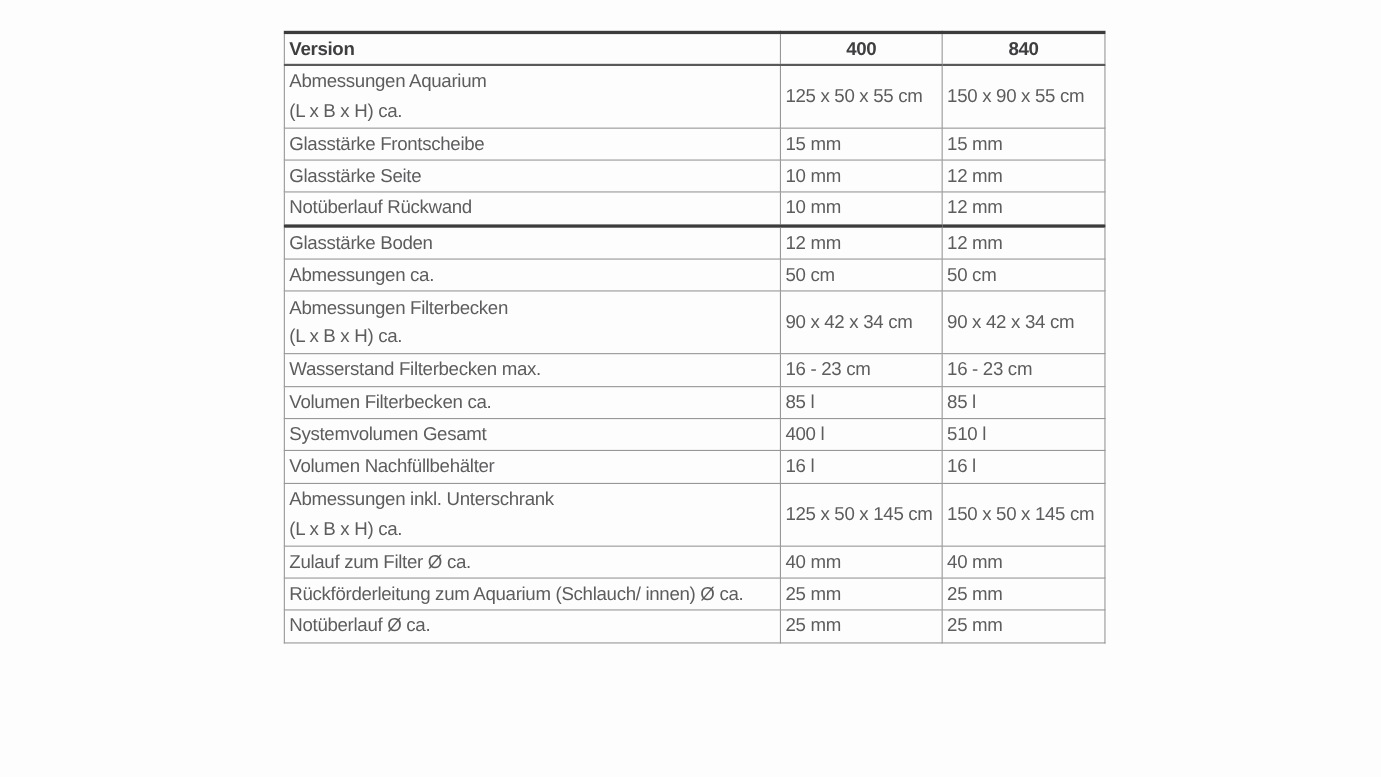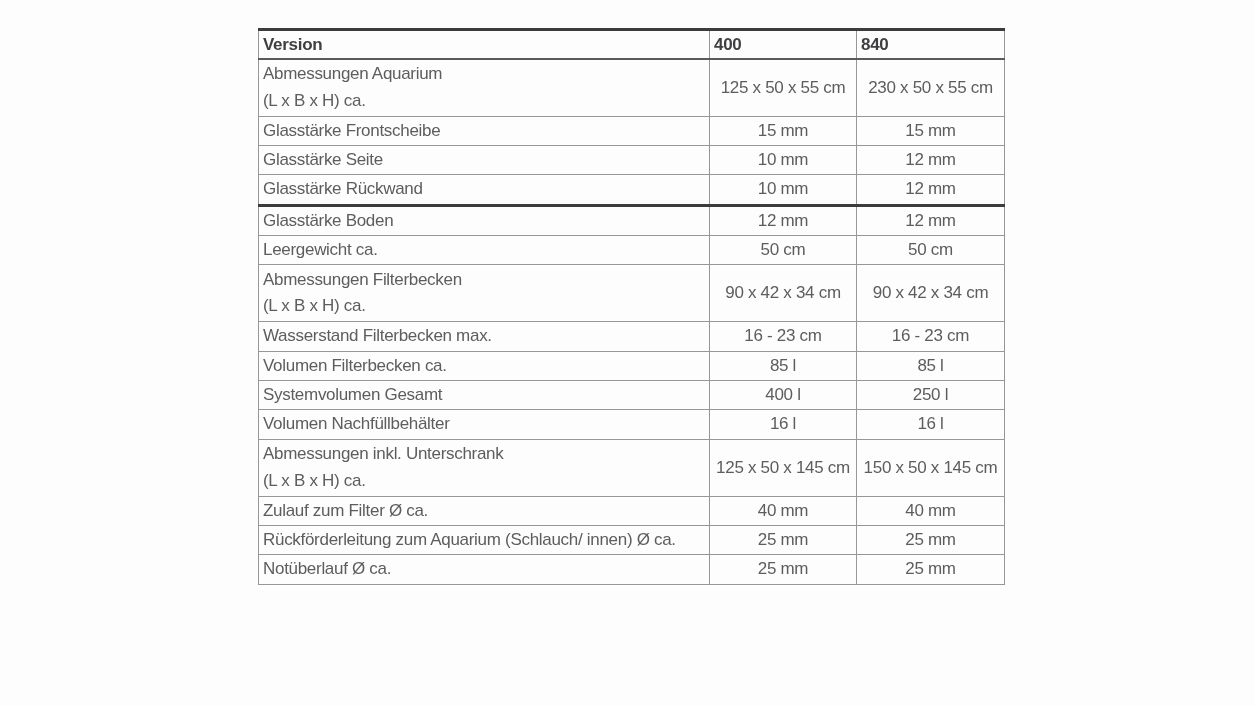--- a/index.html
+++ b/index.html
@@ -37,29 +37,29 @@
     padding: 1px 4px;
     overflow: hidden;
   }
   thead th {
     color: #3f3f41;
     font-weight: bold;
     border-bottom: 2px solid #5a5a5a;
     height: 25px;
   }
   thead th.label-col { text-align: left; }
-  thead th.val-col   { text-align: left; }
+  thead th.val-col   { text-align: center; }
   tbody tr { height: 28px; }
   tbody tr.tall { height: 57px; }
   td.label {
     text-align: left;
     white-space: pre-line;
     line-height: 1.55;
   }
-  td.val { text-align: center; margin-top: 12px; }
+  td.val { text-align: left; margin-top: 12px; }
   tr.thick td { border-bottom: 3px solid #3c3c3c; }
 </style>
 </head>
 <body>
 
 <div class="page">
   <table class="spec-table">
     <colgroup>
       <col class="c-label">
       <col class="c-400">
@@ -70,44 +70,44 @@
         <th class="label-col">Version</th>
         <th class="val-col">400</th>
         <th class="val-col">840</th>
       </tr>
     </thead>
     <tbody>
         <tr class="tall">
           <td class="label">Abmessungen Aquarium
 (L x B x H) ca.</td>
           <td class="val">125 x 50 x 55 cm</td>
-          <td class="val">230 x 50 x 55 cm</td>
+          <td class="val">150 x 90 x 55 cm</td>
         </tr>
         <tr>
           <td class="label">Glasstärke Frontscheibe</td>
           <td class="val">15 mm</td>
           <td class="val">15 mm</td>
         </tr>
         <tr>
           <td class="label">Glasstärke Seite</td>
           <td class="val">10 mm</td>
           <td class="val">12 mm</td>
         </tr>
         <tr class="thick">
-          <td class="label">Glasstärke Rückwand</td>
+          <td class="label">Notüberlauf Rückwand</td>
           <td class="val">10 mm</td>
           <td class="val">12 mm</td>
         </tr>
         <tr>
           <td class="label">Glasstärke Boden</td>
           <td class="val">12 mm</td>
           <td class="val">12 mm</td>
         </tr>
         <tr>
-          <td class="label">Leergewicht ca.</td>
+          <td class="label">Abmessungen ca.</td>
           <td class="val">50 cm</td>
           <td class="val">50 cm</td>
         </tr>
         <tr class="tall">
           <td class="label">Abmessungen Filterbecken
 (L x B x H) ca.</td>
           <td class="val">90 x 42 x 34 cm</td>
           <td class="val">90 x 42 x 34 cm</td>
         </tr>
         <tr>
@@ -116,21 +116,21 @@
           <td class="val">16 - 23 cm</td>
         </tr>
         <tr>
           <td class="label">Volumen Filterbecken ca.</td>
           <td class="val">85 l</td>
           <td class="val">85 l</td>
         </tr>
         <tr>
           <td class="label">Systemvolumen Gesamt</td>
           <td class="val">400 l</td>
-          <td class="val">250 l</td>
+          <td class="val">510 l</td>
         </tr>
         <tr>
           <td class="label">Volumen Nachfüllbehälter</td>
           <td class="val">16 l</td>
           <td class="val">16 l</td>
         </tr>
         <tr class="tall">
           <td class="label">Abmessungen inkl. Unterschrank
 (L x B x H) ca.</td>
           <td class="val">125 x 50 x 145 cm</td>

